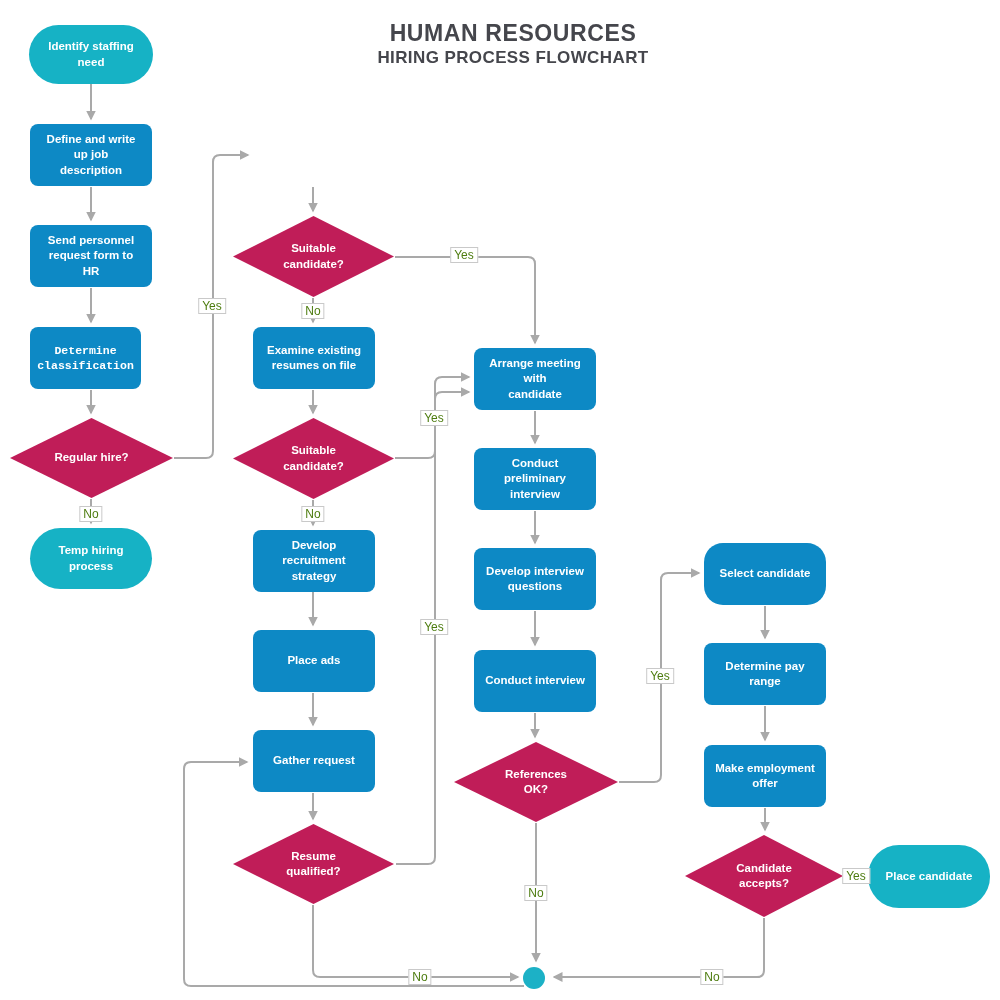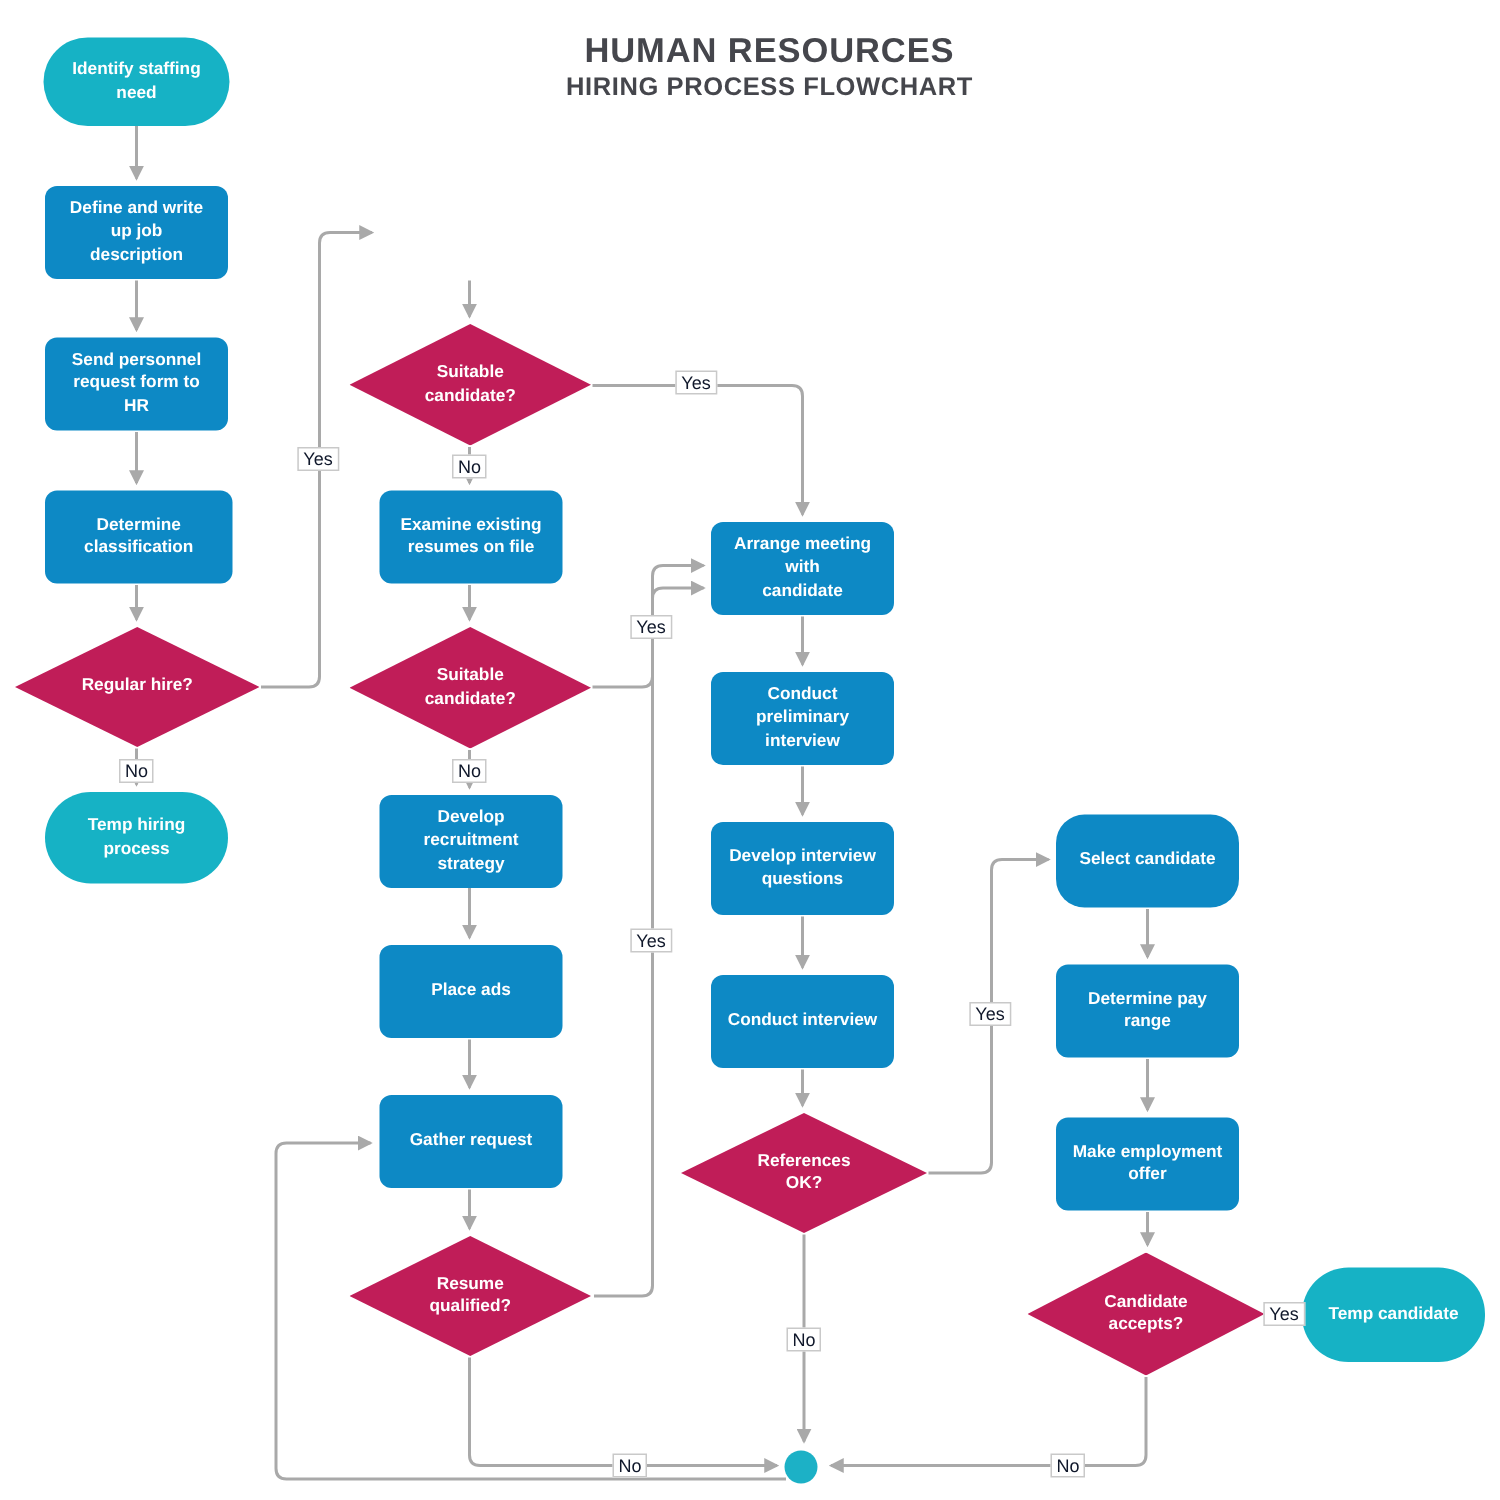--- a/index.html
+++ b/index.html
@@ -20,21 +20,21 @@
     line-height:1.32;box-sizing:border-box;white-space:pre-line;
   }
   .process{background:#0d89c5;border-radius:8px;padding:4px 10px;}
   .terminal{background:#16b2c5;border-radius:31px;padding:4px 14px;}
   .decision{
     background:#c01d58;padding:8px 30px;
     clip-path:polygon(50% 0,100% 50%,50% 100%,0 50%);
   }
   .edge-label{
     position:absolute;transform:translate(-50%,-50%);
-    background:#ffffff;border:1px solid #c9c9c9;color:#0f172a;
+    background:#ffffff;border:1px solid #c9c9c9;color:#4d7c0f;
     font-size:12px;line-height:14px;padding:0 3px;white-space:nowrap;
   }
 </style>
 </head>
 <body>
 
 <div class="canvas">
 
   <svg class="edge-layer" width="1000" height="1000" viewBox="0 0 1000 1000">
     <defs>
@@ -78,27 +78,27 @@
 
   <div class="title">
     <div class="t1">HUMAN RESOURCES</div>
     <div class="t2">HIRING PROCESS FLOWCHART</div>
   </div>
 
   <div class="node terminal" style="left:29px;top:25px;width:124px;height:59px;">Identify staffing
 need</div>
   <div class="node terminal" style="left:30px;top:528px;width:122px;height:61px;">Temp hiring
 process</div>
-  <div class="node terminal" style="left:868px;top:845px;width:122px;height:63px;">Temp candidate</div>
+  <div class="node terminal" style="left:868px;top:845px;width:122px;height:63px;">Place candidate</div>
 
   <div class="node process" style="left:30px;top:124px;width:122px;height:62px;">Define and write up job
 description</div>
   <div class="node process" style="left:30px;top:225px;width:122px;height:62px;">Send personnel
 request form to HR</div>
-  <div class="node process" style="left:30px;top:327px;width:125px;height:62px;">Determine
+  <div class="node process" style="left:30px;top:327px;width:111px;height:62px;font-family:Liberation Mono, monospace;">Determine
 classification</div>
   <div class="node process" style="left:253px;top:327px;width:122px;height:62px;">Examine existing
 resumes on file</div>
   <div class="node process" style="left:253px;top:530px;width:122px;height:62px;">Develop recruitment
 strategy</div>
   <div class="node process" style="left:253px;top:630px;width:122px;height:62px;">Place ads</div>
   <div class="node process" style="left:253px;top:730px;width:122px;height:62px;">Gather request</div>
   <div class="node process" style="left:474px;top:348px;width:122px;height:62px;">Arrange meeting with
 candidate</div>
   <div class="node process" style="left:474px;top:448px;width:122px;height:62px;">Conduct preliminary

